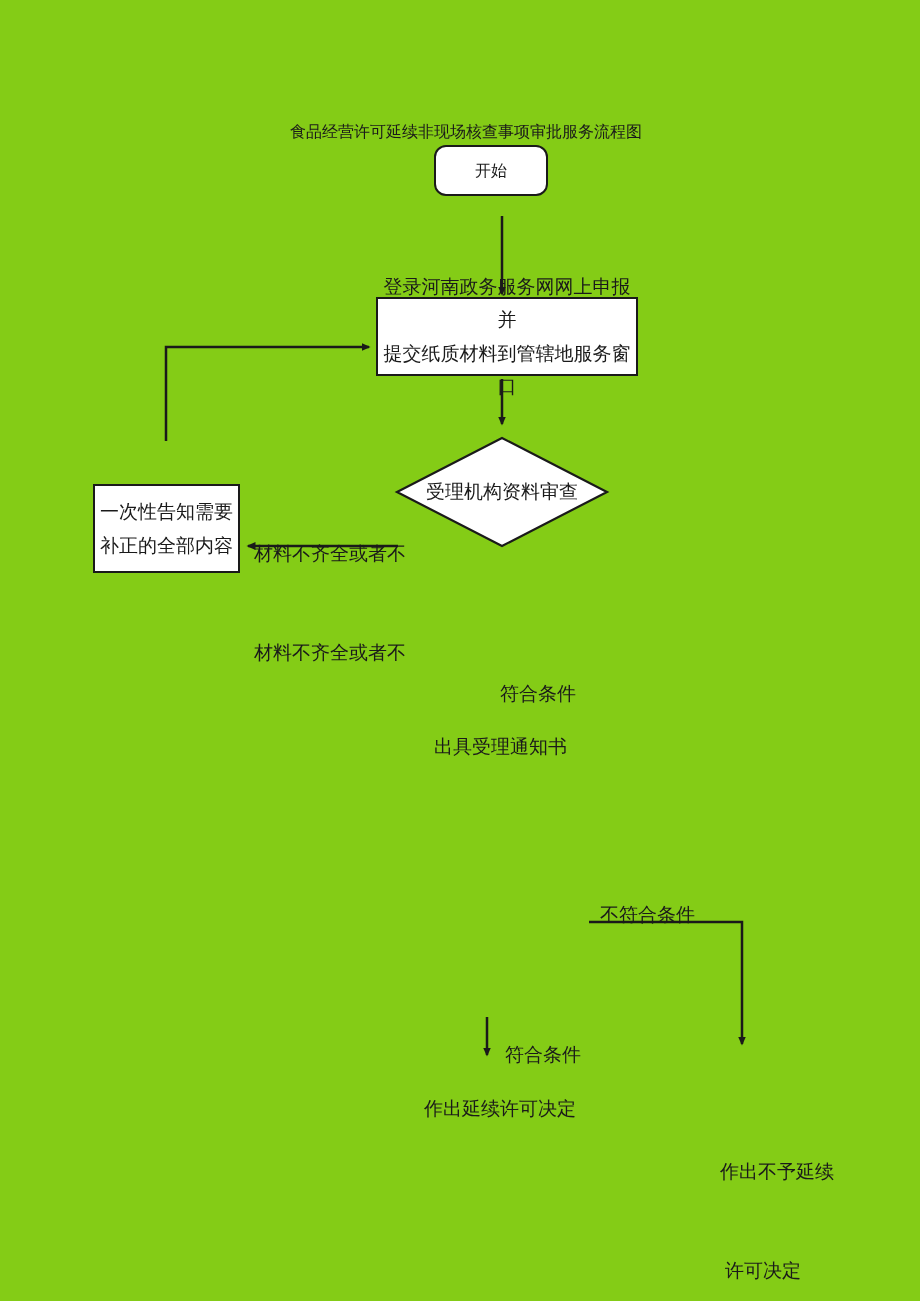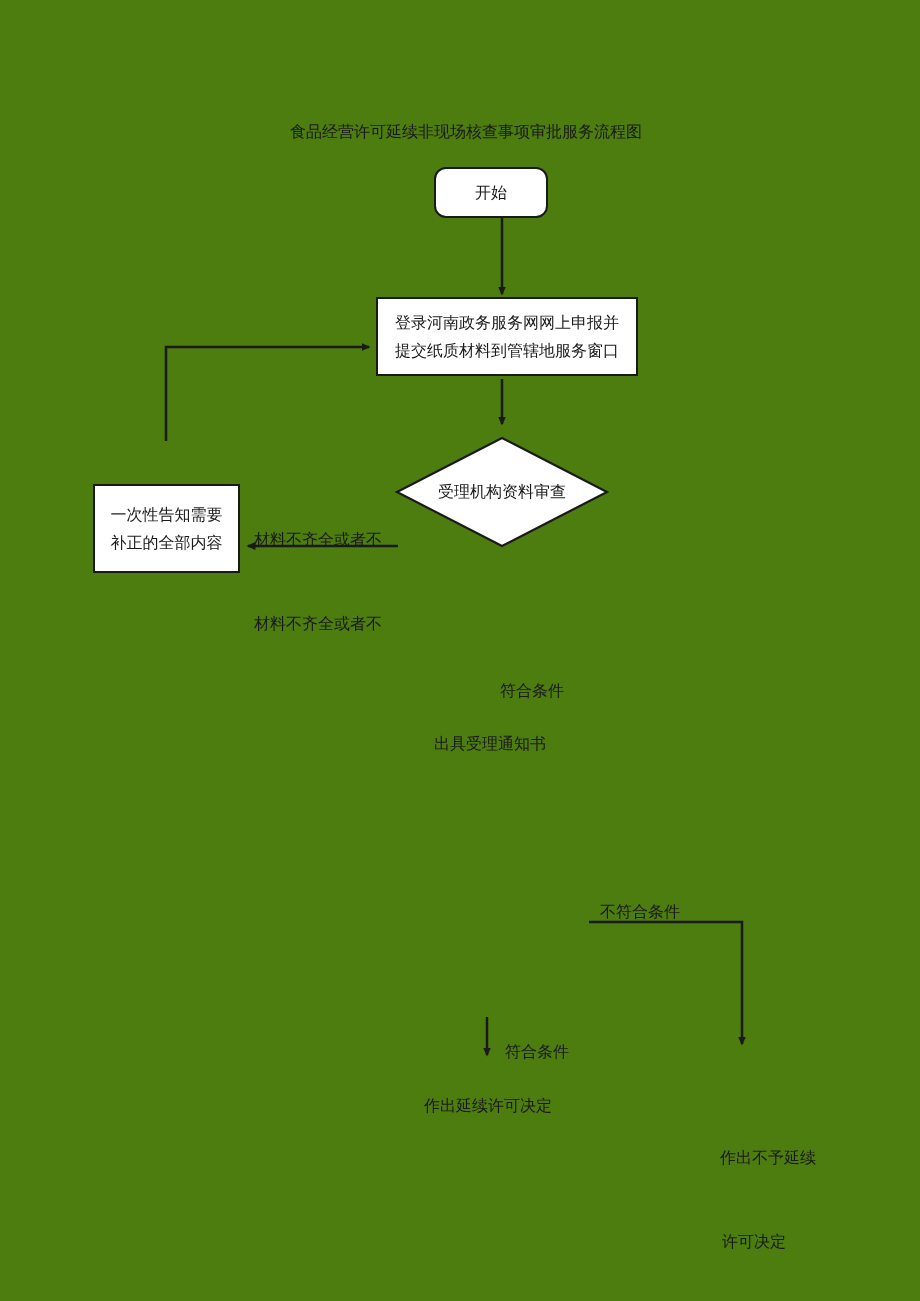--- a/index.html
+++ b/index.html
@@ -8,21 +8,21 @@
     background: #ffffff;
   }
   body {
     font-family: "Liberation Serif", "DejaVu Serif", serif;
     color: #000000;
   }
   #page {
     position: relative;
     width: 920px;
     height: 1301px;
-    background: #4d7c0f;
+    background: #84cc16;
     overflow: hidden;
   }
   .node {
     position: absolute;
     box-sizing: border-box;
     display: flex;
     flex-direction: column;
     align-items: center;
     justify-content: center;
     text-align: center;
@@ -67,21 +67,21 @@
   }
   .conn {
     position: absolute;
     left: 0;
     top: 0;
     width: 920px;
     height: 1301px;
     pointer-events: none;
   }
   .t16 { font-size: 16px; }
-  .t155 { font-size: 16px; }
+  .t155 { font-size: 19px; }
   .line-row { display: block; }
 </style>
 </head>
 <body>
 
 <div id="page">
 
   <div class="label t16" style="left:290px; top:118px;">食品经营许可延续非现场核查事项审批服务流程图</div>
 
   <svg class="conn" viewBox="0 0 920 1301" xmlns="http://www.w3.org/2000/svg">
@@ -97,21 +97,21 @@
 
     <path d="M 398 546 L 248 546" fill="none" stroke="#1a1a1a" stroke-width="2.5" marker-end="url(#ah)"></path>
 
     <path d="M 166 441 L 166 347 L 369 347" fill="none" stroke="#1a1a1a" stroke-width="2.5" marker-end="url(#ah)"></path>
 
     <path d="M 589 922 L 742 922 L 742 1044" fill="none" stroke="#1a1a1a" stroke-width="2.5" marker-end="url(#ah)"></path>
 
     <line x1="487" y1="1017" x2="487" y2="1055" stroke="#1a1a1a" stroke-width="2.5" marker-end="url(#ah)"></line>
   </svg>
 
-  <div class="node box rounded t16" style="left:434px; top:167px; width:114px; height:51px;">
+  <div class="node box rounded t16" style="left:434px; top:145px; width:114px; height:51px;">
     <span class="line-row">开始</span>
   </div>
 
   <div class="node box t155" style="left:376px; top:297px; width:262px; height:79px;">
     <span class="line-row">登录河南政务服务网网上申报并</span>
     <span class="line-row">提交纸质材料到管辖地服务窗口</span>
   </div>
 
   <div class="diamond-wrap" style="left:395px; top:436px; width:214px; height:112px;">
     <svg width="214" height="112" viewBox="0 0 214 112" xmlns="http://www.w3.org/2000/svg">

